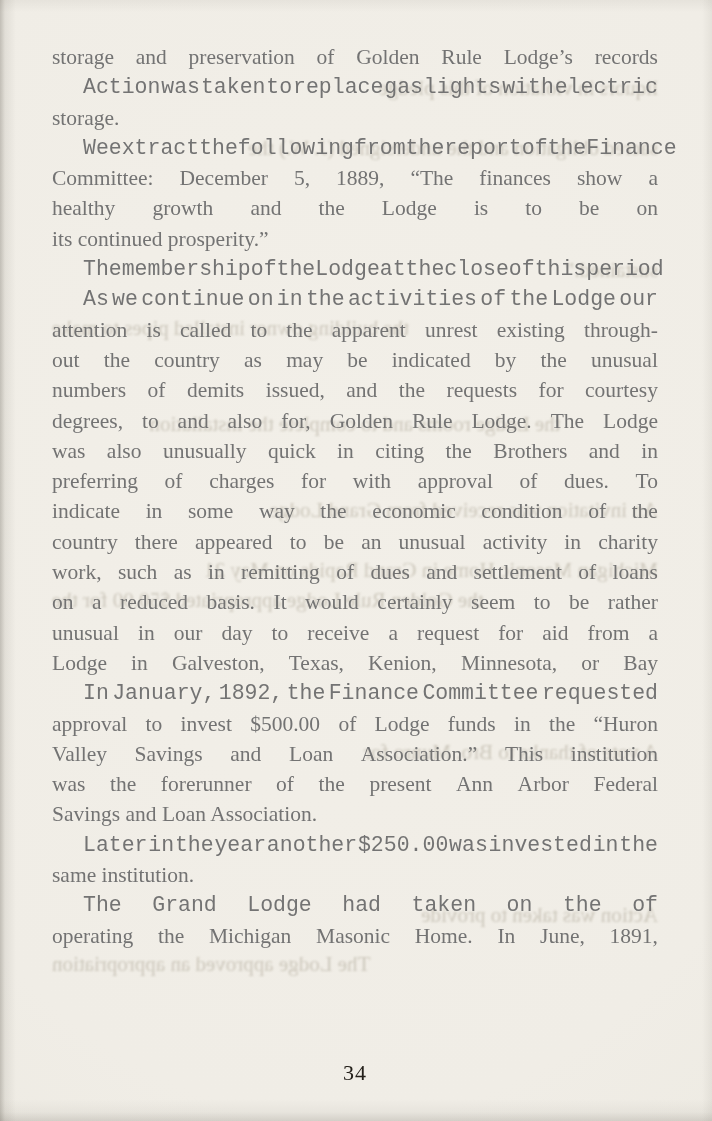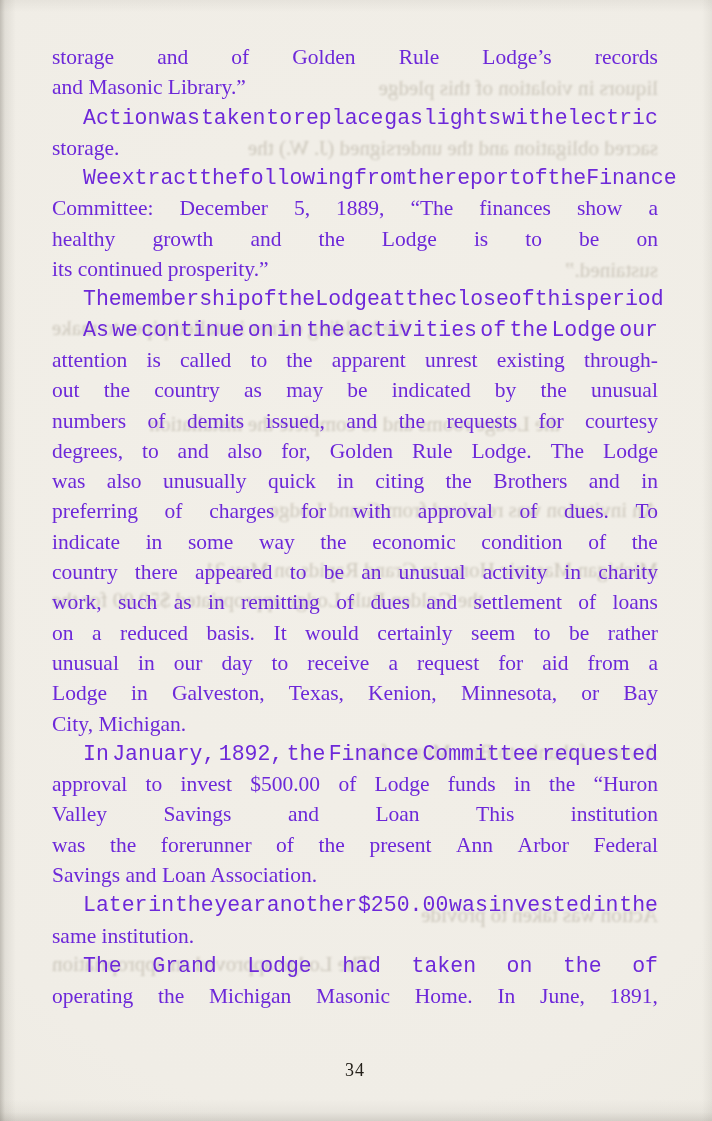--- a/index.html
+++ b/index.html
@@ -41,41 +41,41 @@
   }
   .ghost.on-left   { text-align: right; }  
   .ghost.on-right  { text-align: left; }   
   .ghost.on-center { text-align: center; }
   
   #text-block {
     position: absolute;
     left: 52px;
     top: 42px;
     width: 606px;
-    color: #6d28d9;
+    color: #737373;
     font-size: 21.5px;
   }
   .line {
     height: 30.3px;
     line-height: 30.3px;
     white-space: nowrap;
   }
   .line.just {
     display: flex;
     justify-content: space-between;
   }
   .line.indent { padding-left: 31px; font-family: Liberation Mono, monospace; }
   #page-number {
     position: absolute;
     left: 52px;
     width: 606px;
     top: 1060px;
     text-align: center;
     color: #24201a;
-    font-size: 18px;
+    font-size: 22px;
     letter-spacing: 1px;
   }
 </style>
 </head>
 <body>
 
 <div id="page">
   <div id="ghost-layer">
       <div class="ghost on-right" style="top: 76px;">liquors in violation of this pledge</div>
       <div class="ghost on-right" style="top: 136px;">sacred obligation and the undersigned (J. W.) the</div>
@@ -86,27 +86,27 @@
       <div class="ghost on-right" style="top: 558px;">Michigan Masonic Home in Grand Rapids on May 21</div>
       <div class="ghost on-left" style="top: 588px;">the Golden Rule Lodge appropriated $50.00 for the</div>
       <div class="ghost on-right" style="top: 740px;">A vote of thanks to Bro. Munro for</div>
       <div class="ghost on-right" style="top: 903px;">Action was taken to provide</div>
       <div class="ghost on-left" style="top: 952px;">The Lodge approved an appropriation</div>
     </div>
   <div id="text-block">
       <div class="line just">
         <span>storage</span>
         <span>and</span>
+        <span>preservation</span>
         <span>of</span>
         <span>Golden</span>
         <span>Rule</span>
         <span>Lodge’s</span>
         <span>records</span>
       </div>
-      <div class="line">and Masonic Library.”</div>
       <div class="line indent just">
         <span>Action</span>
         <span>was</span>
         <span>taken</span>
         <span>to</span>
         <span>replace</span>
         <span>gas</span>
         <span>lights</span>
         <span>with</span>
         <span>electric</span>
@@ -307,21 +307,20 @@
       <div class="line just">
         <span>Lodge</span>
         <span>in</span>
         <span>Galveston,</span>
         <span>Texas,</span>
         <span>Kenion,</span>
         <span>Minnesota,</span>
         <span>or</span>
         <span>Bay</span>
       </div>
-      <div class="line">City, Michigan.</div>
       <div class="line indent just">
         <span>In</span>
         <span>January,</span>
         <span>1892,</span>
         <span>the</span>
         <span>Finance</span>
         <span>Committee</span>
         <span>requested</span>
       </div>
       <div class="line just">
@@ -334,20 +333,21 @@
         <span>funds</span>
         <span>in</span>
         <span>the</span>
         <span>“Huron</span>
       </div>
       <div class="line just">
         <span>Valley</span>
         <span>Savings</span>
         <span>and</span>
         <span>Loan</span>
+        <span>Association.”</span>
         <span>This</span>
         <span>institution</span>
       </div>
       <div class="line just">
         <span>was</span>
         <span>the</span>
         <span>forerunner</span>
         <span>of</span>
         <span>the</span>
         <span>present</span>

